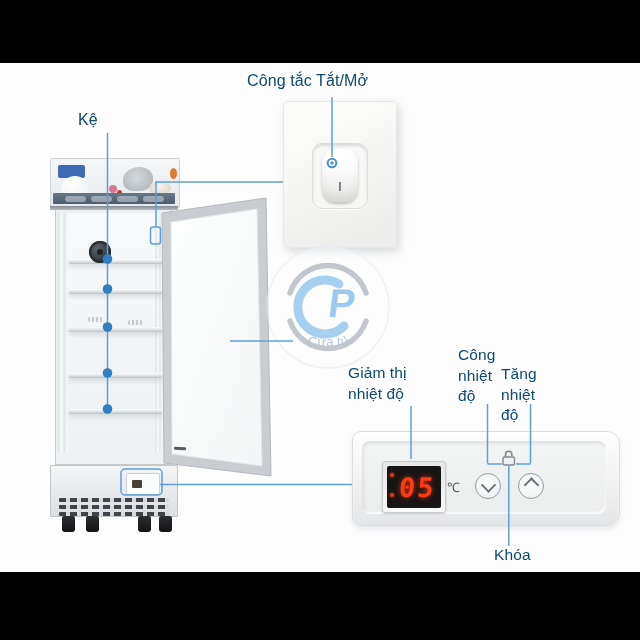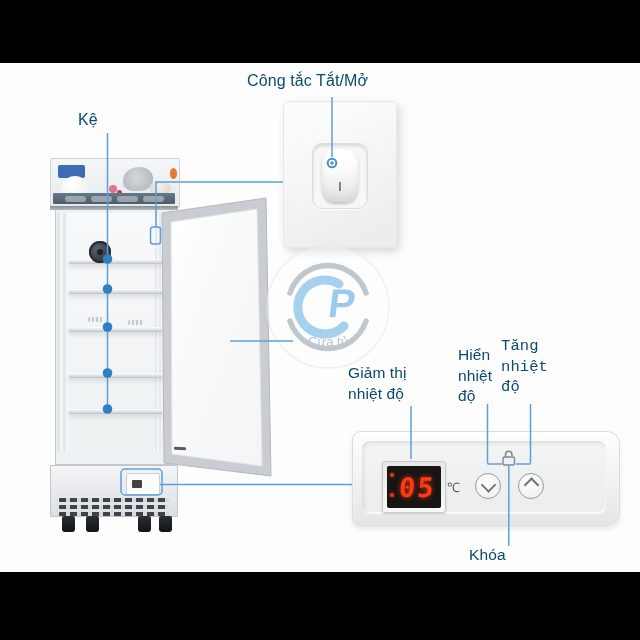--- a/index.html
+++ b/index.html
@@ -225,21 +225,21 @@
     <g>
       <path d="M505.5 457.5 v-3 a3.2 3.2 0 0 1 6.4 0 v1.5" fill="none" stroke="#81888e" stroke-width="1.6"></path>
       <rect x="503" y="457" width="11.5" height="8" rx="1.5" fill="#eef0f2" stroke="#81888e" stroke-width="1.4"></rect>
     </g>
   </svg>
 
   <div class="lbl" style="left:247px;top:71px;width:170px;font-size:16px;">Công tắc Tắt/Mở</div>
   <div class="lbl" style="left:78px;top:110px;width:60px;font-size:16px;">Kệ</div>
   <div class="lbl" style="left:348px;top:363px;width:126px;">Giảm thị
 nhiệt độ</div>
-  <div class="lbl" style="left:458px;top:345px;width:60px;">Hiển
+  <div class="lbl" style="left:458px;top:345px;width:60px;">Công
 nhiệt
 độ</div>
-  <div class="lbl" style="left:501px;top:336px;width:60px;font-family:Liberation Mono, monospace;">Tăng
+  <div class="lbl" style="left:501px;top:364px;width:60px;">Tăng
 nhiệt
 độ</div>
-  <div class="lbl" style="left:469px;top:545px;width:80px;">Khóa</div>
+  <div class="lbl" style="left:494px;top:545px;width:80px;">Khóa</div>
 
 </div>
 
 </body></html>

